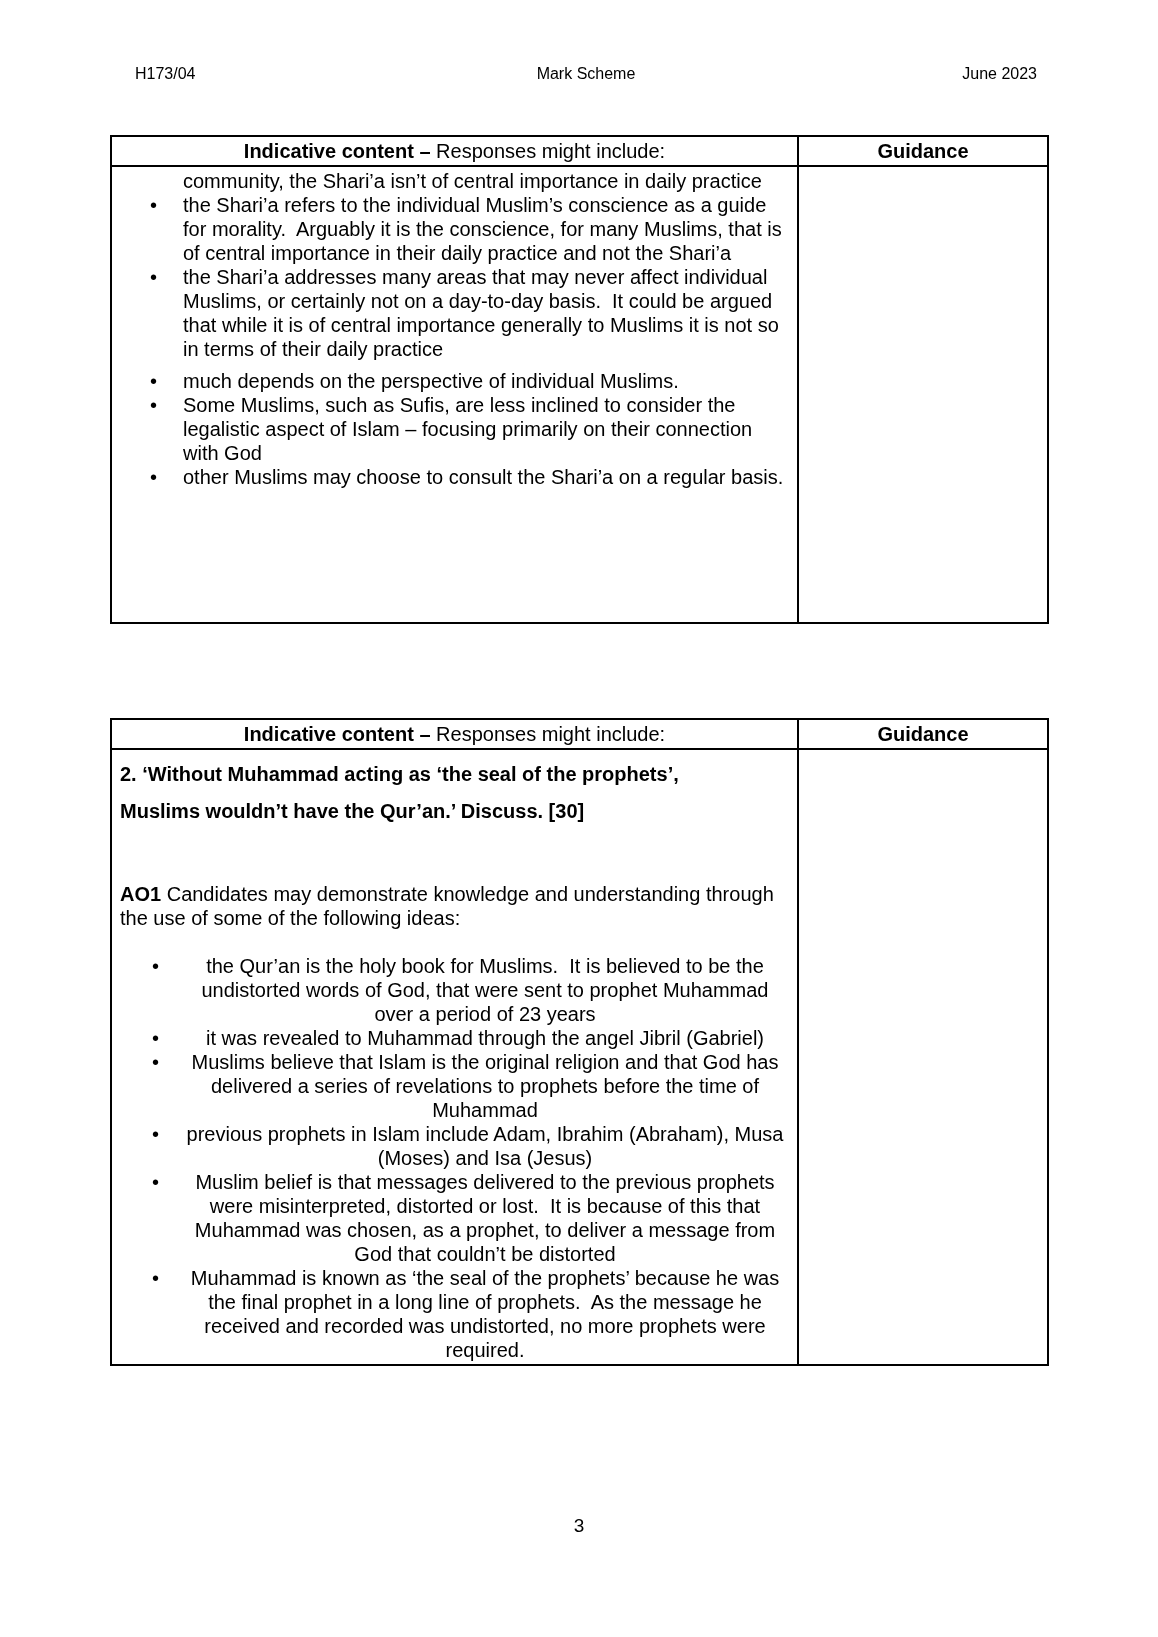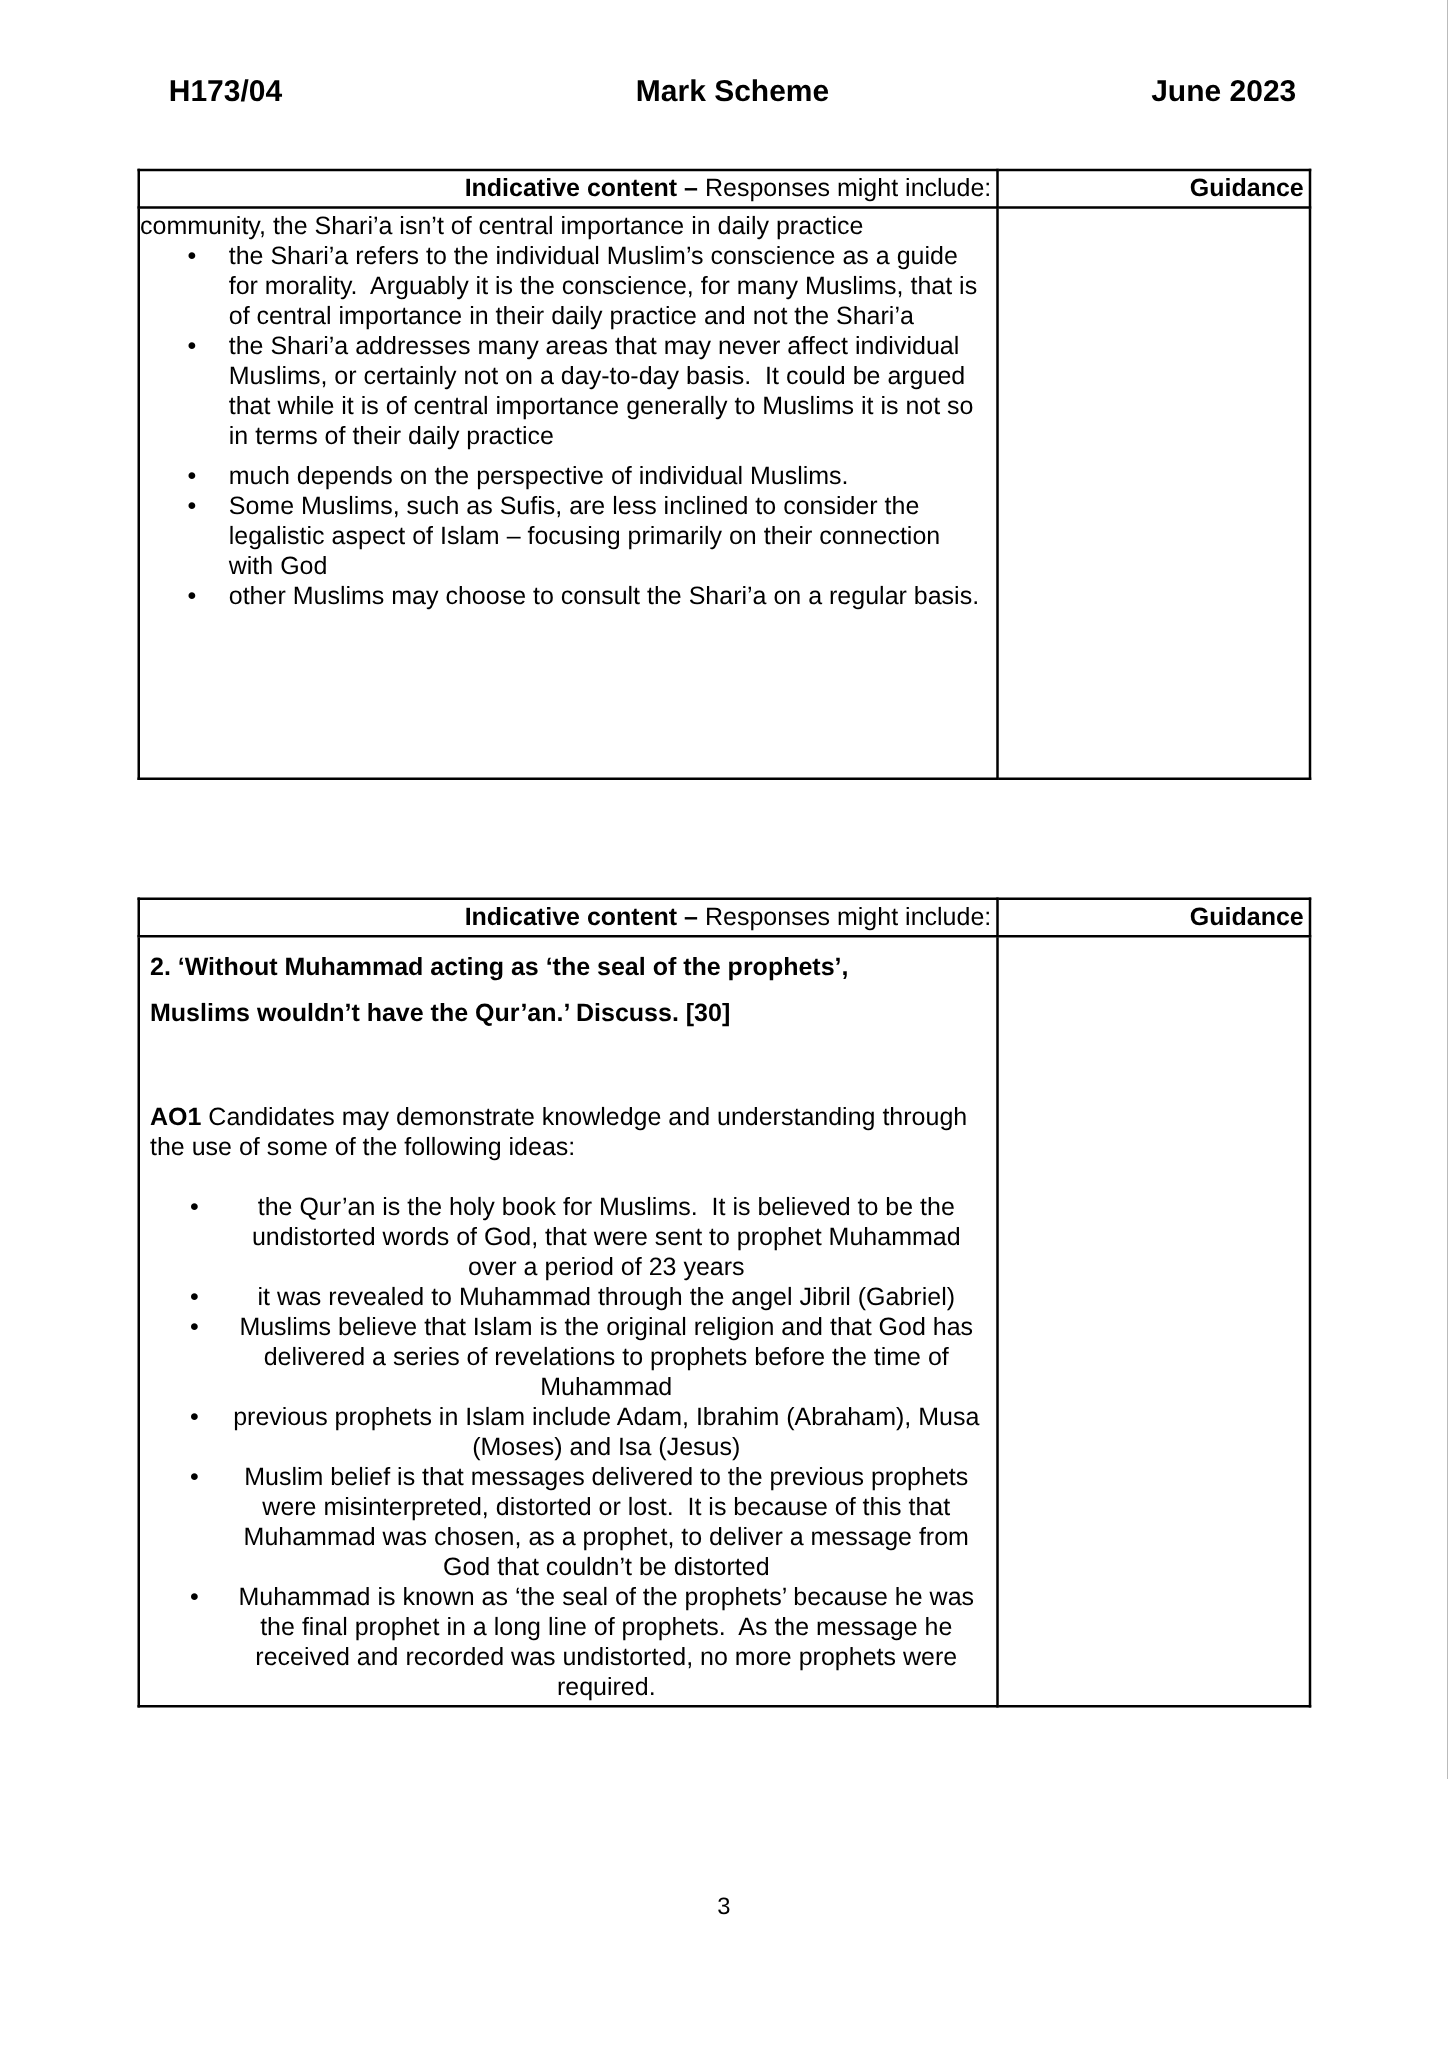--- a/index.html
+++ b/index.html
@@ -11,49 +11,49 @@
     background:#ffffff;
     color:#000000;
     font-family:"Liberation Sans","DejaVu Sans",sans-serif;
     font-size:20px;
     line-height:24px;
     overflow:hidden;
   }
   .doc-header {
     position:absolute; top:62px; left:135px; right:121px;
     display:flex; justify-content:space-between; align-items:flex-start;
-    font-weight:bold; font-size:24px;
+    font-weight:normal; font-size:16px;
   }
   .doc-header .center-title { position:absolute; left:0; right:0; text-align:center; }
   .mark-table {
     position:absolute; left:110px; width:937px;
     border-collapse:collapse; table-layout:fixed;
   }
   .t1 { top:135px; }
   .t2 { top:718px; }
   .mark-table td, .mark-table th {
     border:2px solid #000000;
     vertical-align:top;
     text-align:left;
     font-weight:normal;
   }
   .head-row th {
     height:30px;
-    text-align:right;
+    text-align:center;
     vertical-align:middle;
     padding:2px 4px;
   }
   .txt { white-space:pre-wrap; }
   .b { font-weight:bold; }
   .content-cell { padding:2px 6px 2px 0; }
   .content-cell-q { padding:6px 10px 2px 8px; }
   .h457 { height:457px; }
   .h646 { height:508px; }
   .h69 { height:69px; padding:5px 10px 2px 8px; }
-  .cont-line { }
+  .cont-line { margin-left:71px; }
   ul.bullets { list-style:none; }
   ul.bullets > li { position:relative; padding-left:71px; }
   ul.bullets > li::before {
     content:"\2022";
     position:absolute; left:38px; top:0;
   }
   .t2 ul.bullets > li { padding-left:63px;text-align:center; }
   .t2 ul.bullets > li::before { left:32px; }
   .gap-above { margin-top:8px; }
   .question {

